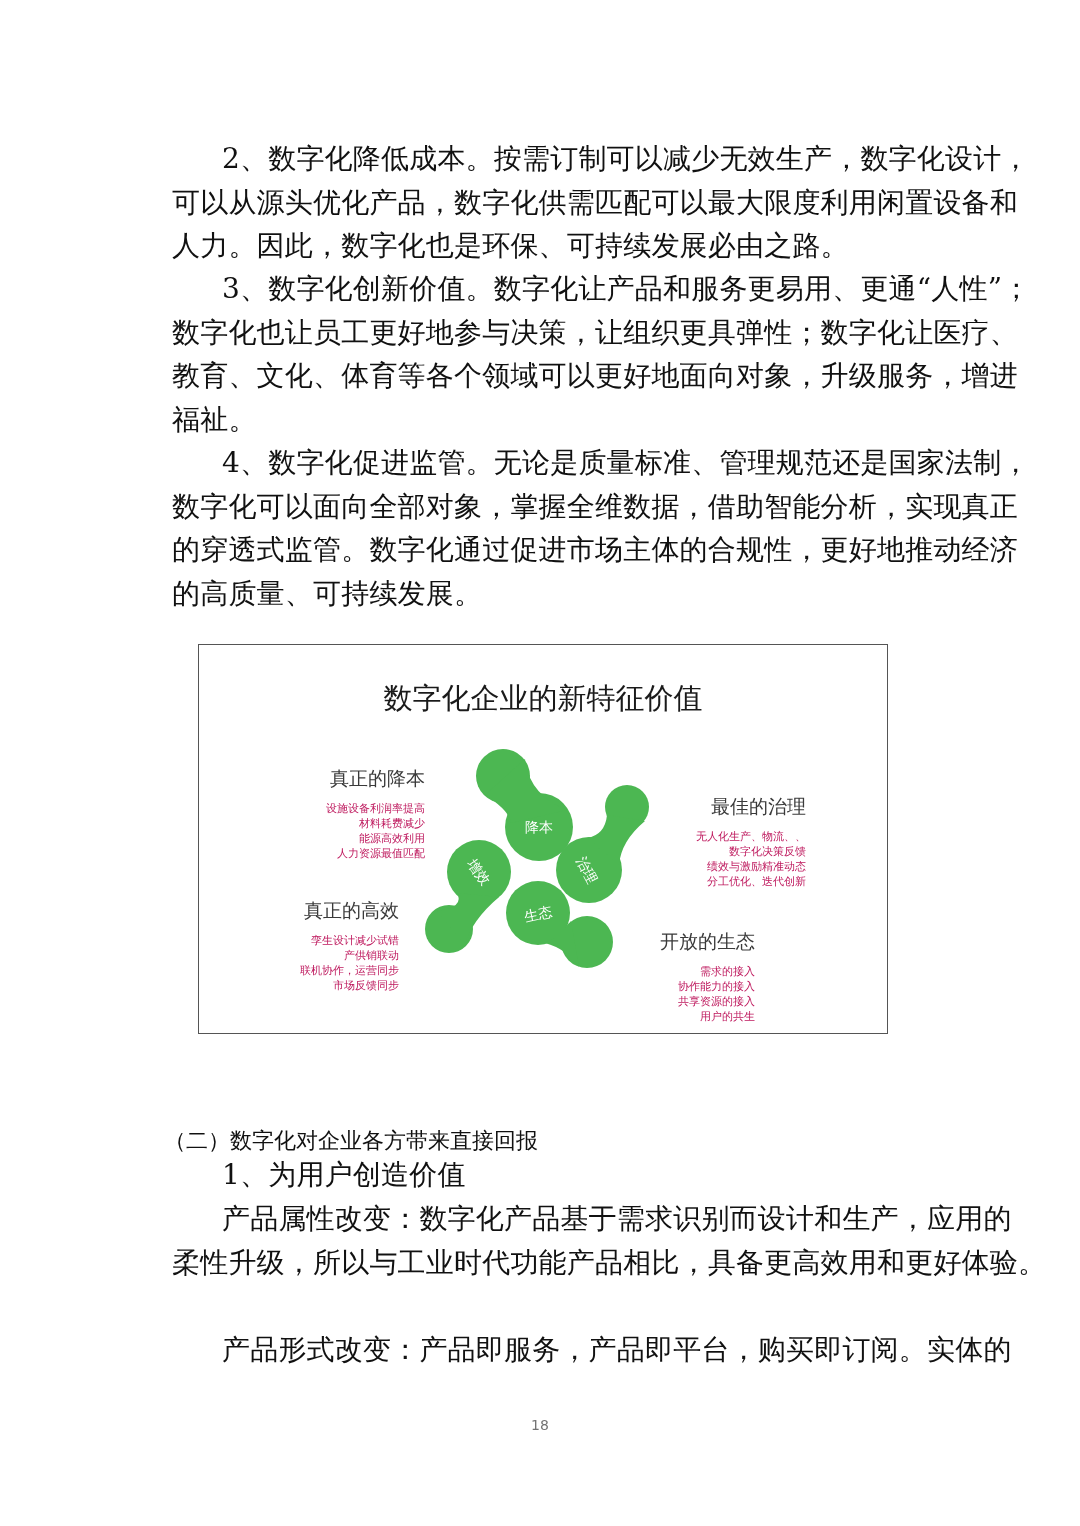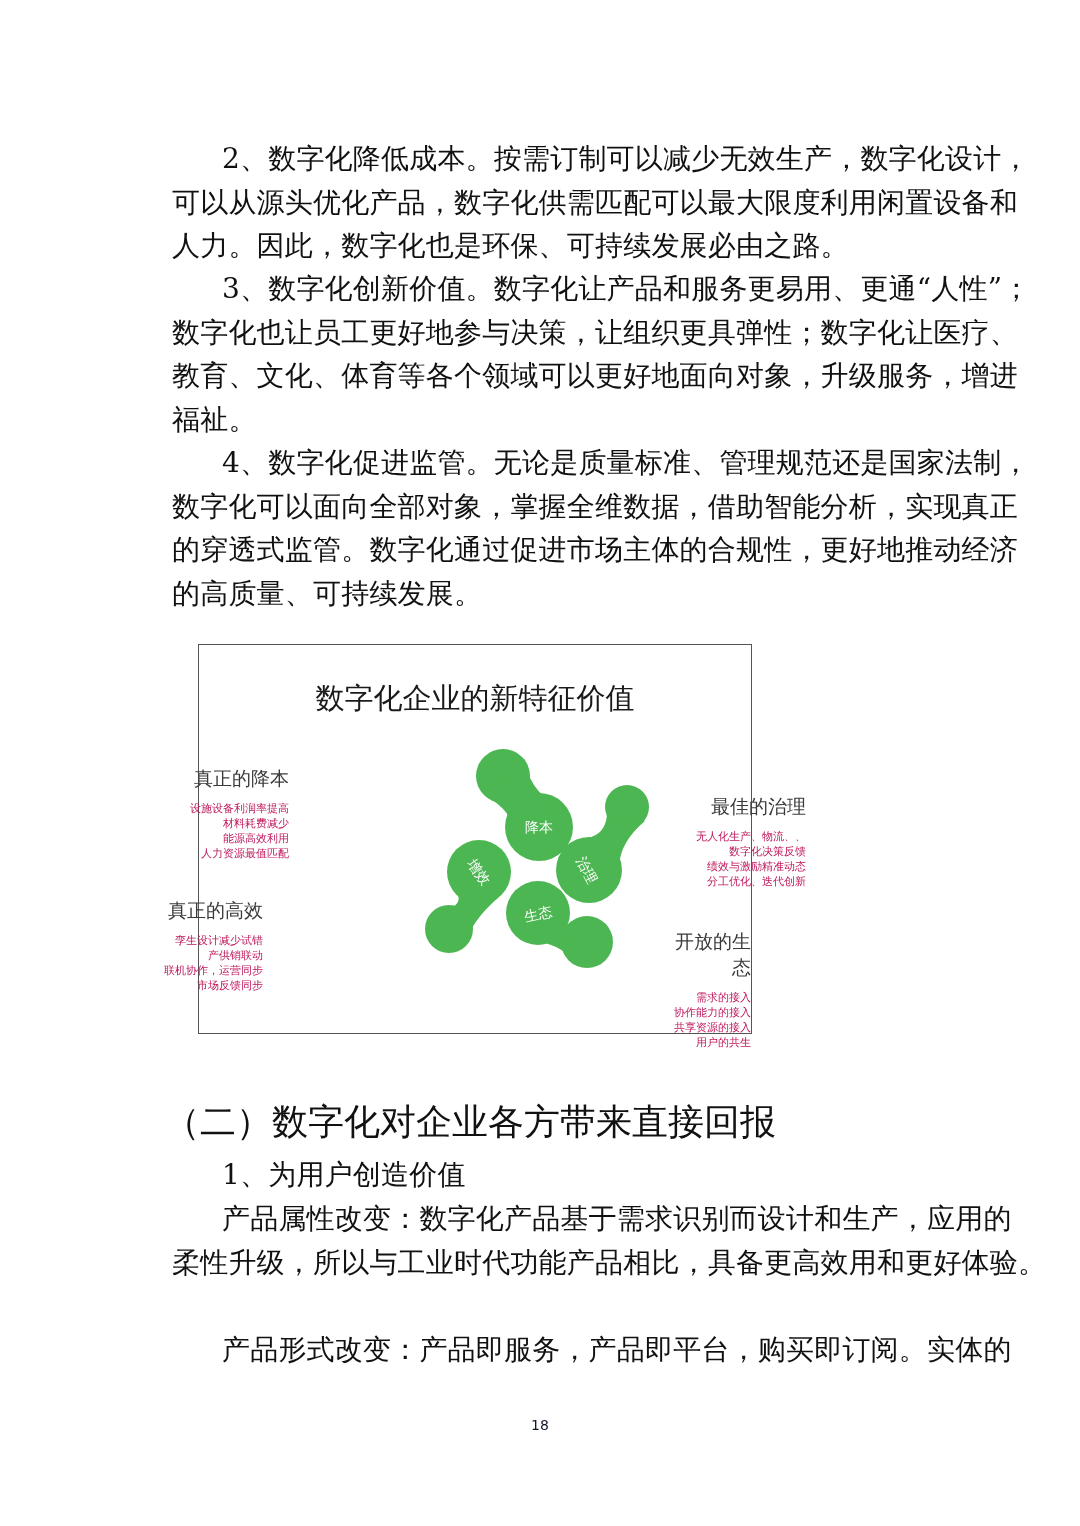--- a/index.html
+++ b/index.html
@@ -2,33 +2,33 @@
 <html><head>
 <meta charset="utf-8">
 <style>
   html, body { margin: 0; padding: 0; background: #ffffff; }
   body { width: 1080px; height: 1526px; position: relative; overflow: hidden;
          font-family: "DejaVu Serif", "Liberation Serif", serif; color: #111; }
   .para { position: absolute; left: 172px; width: 754px; font-size: 28px; line-height: 43.5px;
           letter-spacing: 0.2px; text-align: justify; }
   .para .indent { display: inline-block; width: 50px; }
   .line { display: block; white-space: nowrap; }
-  .figure { position: absolute; left: 198px; top: 644px; width: 554px; height: 390px;
+  .figure { position: absolute; left: 198px; top: 644px; width: 690px; height: 390px;
             border: 1.5px solid #555; background: #fff; box-sizing: border-box; }
   .fig-title { position: absolute; left: 0; width: 100%; top: 34px; text-align: center;
                font-family: "DejaVu Sans", "Liberation Sans", sans-serif; font-size: 29px; color: #1a1a1a; }
   .fig-block { position: absolute; font-family: "DejaVu Sans", "Liberation Sans", sans-serif; }
   .fig-block .hd { font-size: 19px; color: #3a3a3a; margin-bottom: 9px; }
   .fig-block .it { font-size: 11px; color: #be185d; line-height: 15px; white-space: nowrap; }
   .right-align { text-align: right; }
   .left-align { text-align: right; }
   svg.blobs { position: absolute; left: 0; top: 0; }
-  .heading2 { position: absolute; left: 164px; top: 1098px; font-size: 36px; color: #111; }
+  .heading2 { position: absolute; left: 164px; top: 1126px; font-size: 22px; color: #111; }
   .page-num { position: absolute; left: 0; width: 1080px; top: 1417px; text-align: center;
-              font-family: "DejaVu Sans", "Liberation Sans", sans-serif; font-size: 14px; color: #0f172a; }
+              font-family: "DejaVu Sans", "Liberation Sans", sans-serif; font-size: 14px; color: #737373; }
 </style>
 </head>
 <body>
 
 <div class="para" style="top:137px;">
   <span class="line"><span class="indent"></span><span>2、数字化降低成本。按需订制可以减少无效生产，数字化设计，</span></span>
   <span class="line">可以从源头优化产品，数字化供需匹配可以最大限度利用闲置设备和</span>
   <span class="line">人力。因此，数字化也是环保、可持续发展必由之路。</span>
 </div>
 

